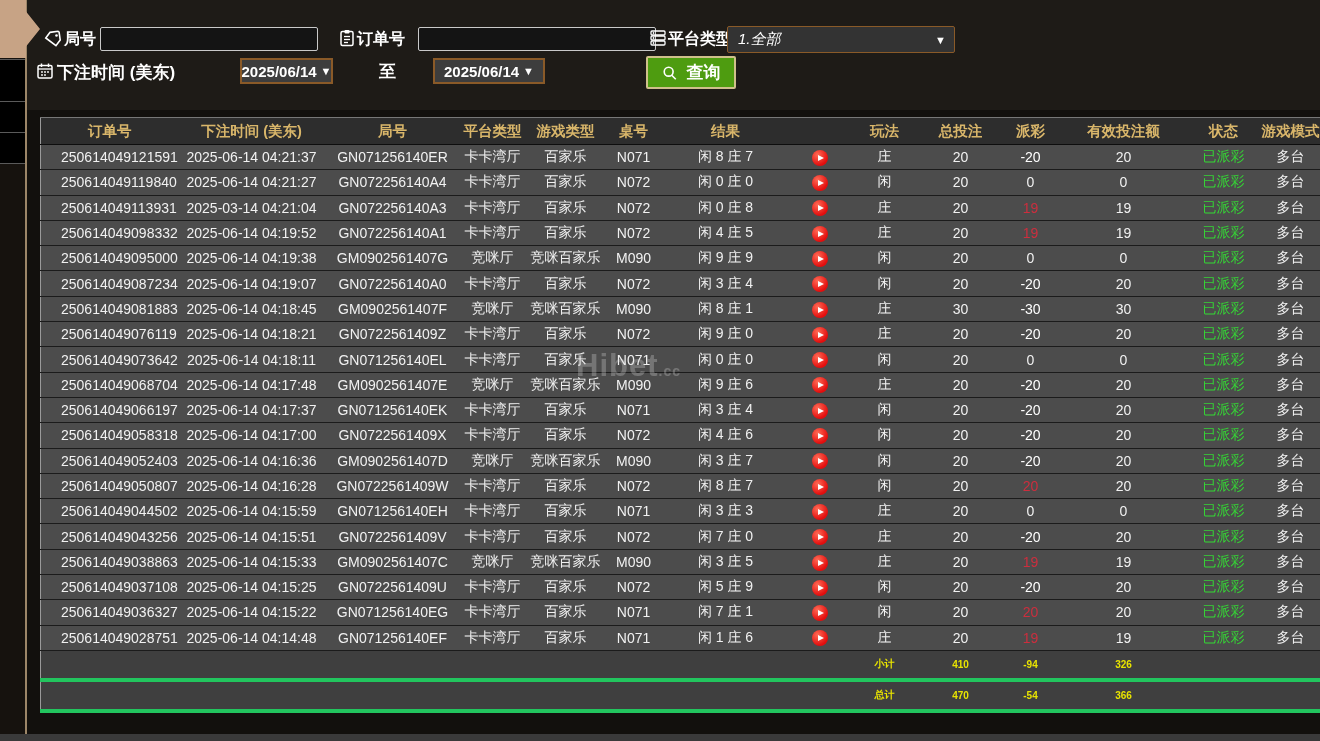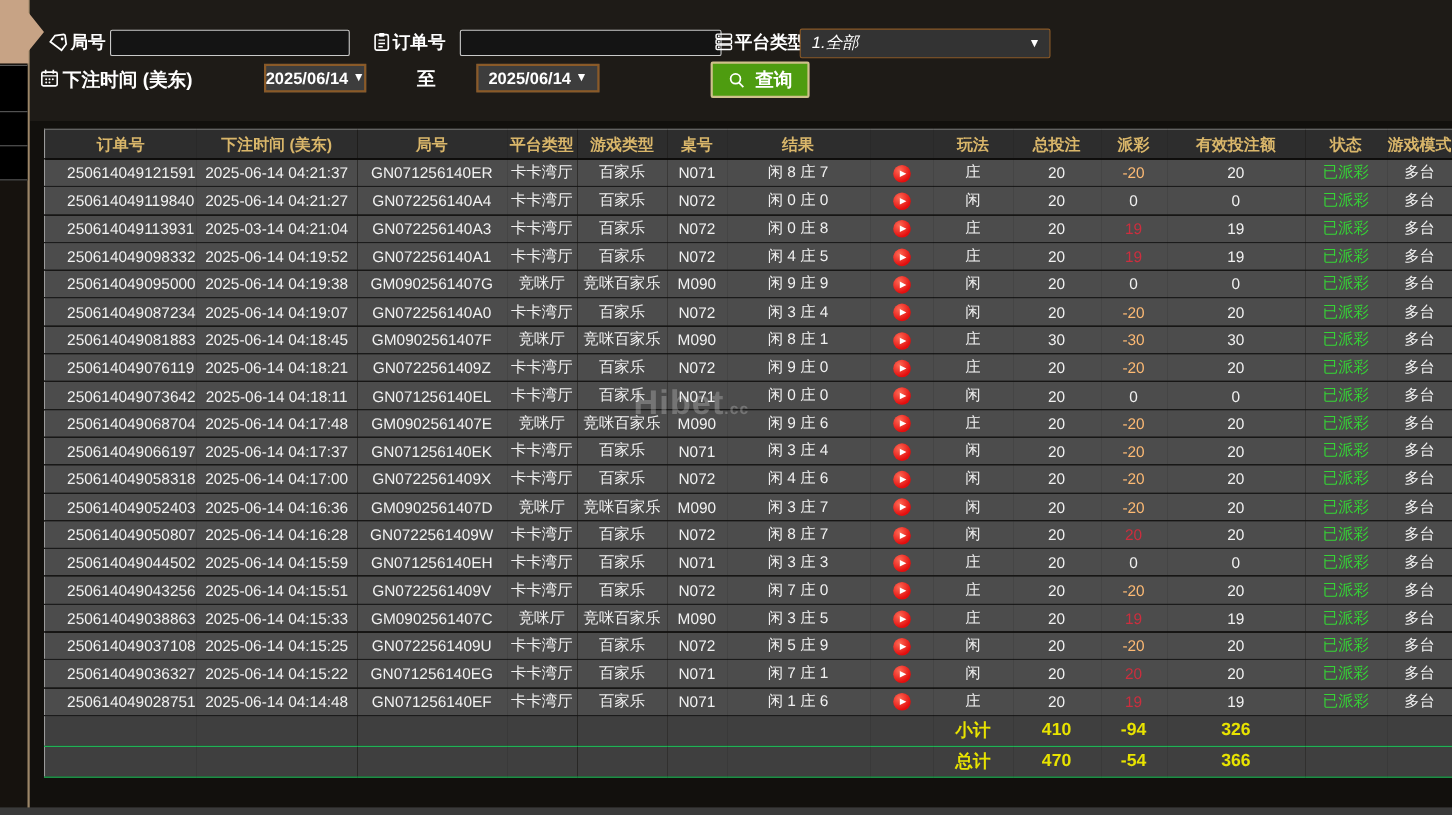--- a/index.html
+++ b/index.html
@@ -53,26 +53,26 @@
     background:#2d2d2d;color:#d9b66a;font-weight:bold;font-size:14.5px;
     height:26px;padding:0;white-space:nowrap;overflow:hidden;border-bottom:1px solid #0d0d0d;
   }
   tbody td{
     background:#4c4c4c;color:#f1f1f1;font-size:14px;height:24.3px;padding:0;
     text-align:center;white-space:nowrap;overflow:hidden;
     border-top:1px solid #969696;border-bottom:1px solid #1b1b1b;
   }
   tbody tr td:first-child{text-align:left;padding-left:20px;}
   .pay-pos{color:#cc2e3e;}
-  .pay-neg{color:#fdba74;}
+  .pay-neg{color:#ffffff;}
   .pay-zero{color:#f1f1f1;}
   .td-status{color:#35d435;}
   .summary-row td{
-    background:#3f3f3f;color:#e8e300;font-weight:bold;font-size:16px;height:27px;
-    border-top:1px solid #8f8f8f;border-bottom:1px solid #22c55e;
+    background:#3f3f3f;color:#e8e300;font-weight:bold;font-size:10px;height:27px;
+    border-top:1px solid #8f8f8f;border-bottom:4px solid #22c55e;
   }
   .replay-btn{
     display:inline-flex;width:16px;height:16px;border-radius:50%;
     background:radial-gradient(circle at 35% 30%, #ff6a55, #e30d0d 70%);
     align-items:center;justify-content:center;cursor:pointer;vertical-align:middle;
   }
   .replay-btn .tri{
     display:block;width:0;height:0;margin-left:2px;
     border-left:6px solid #fff;border-top:3.5px solid transparent;border-bottom:3.5px solid transparent;
   }

